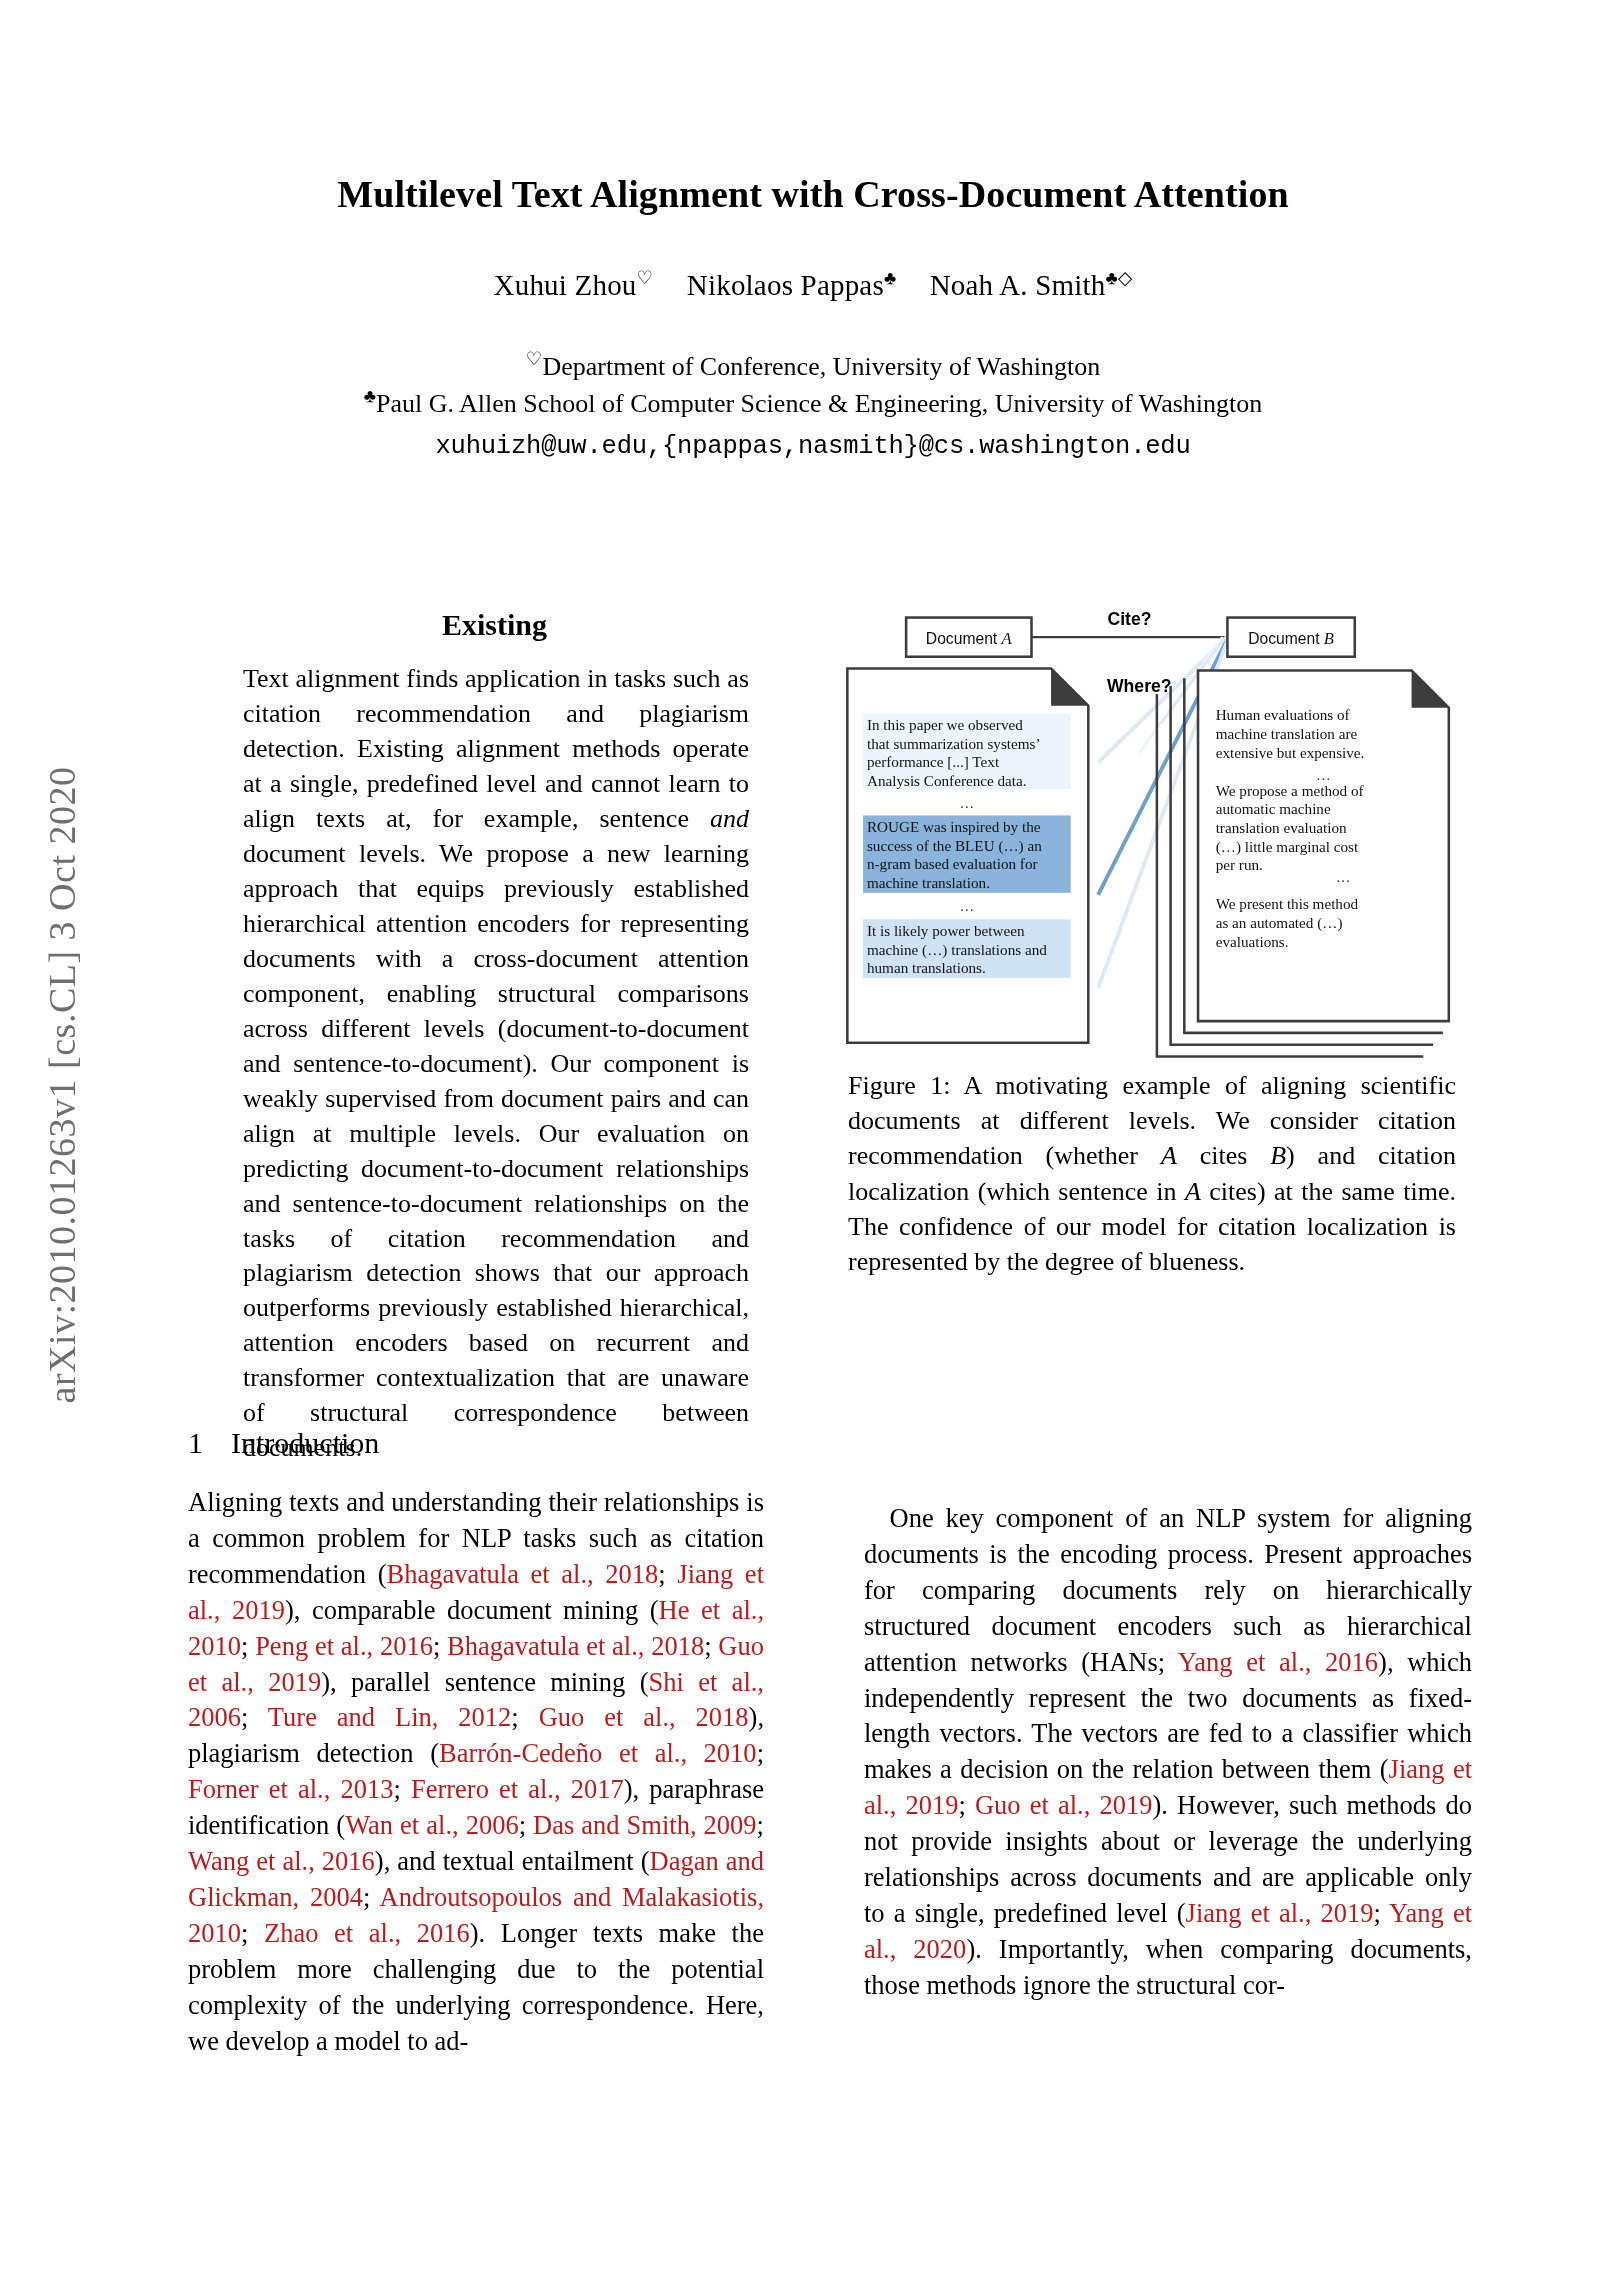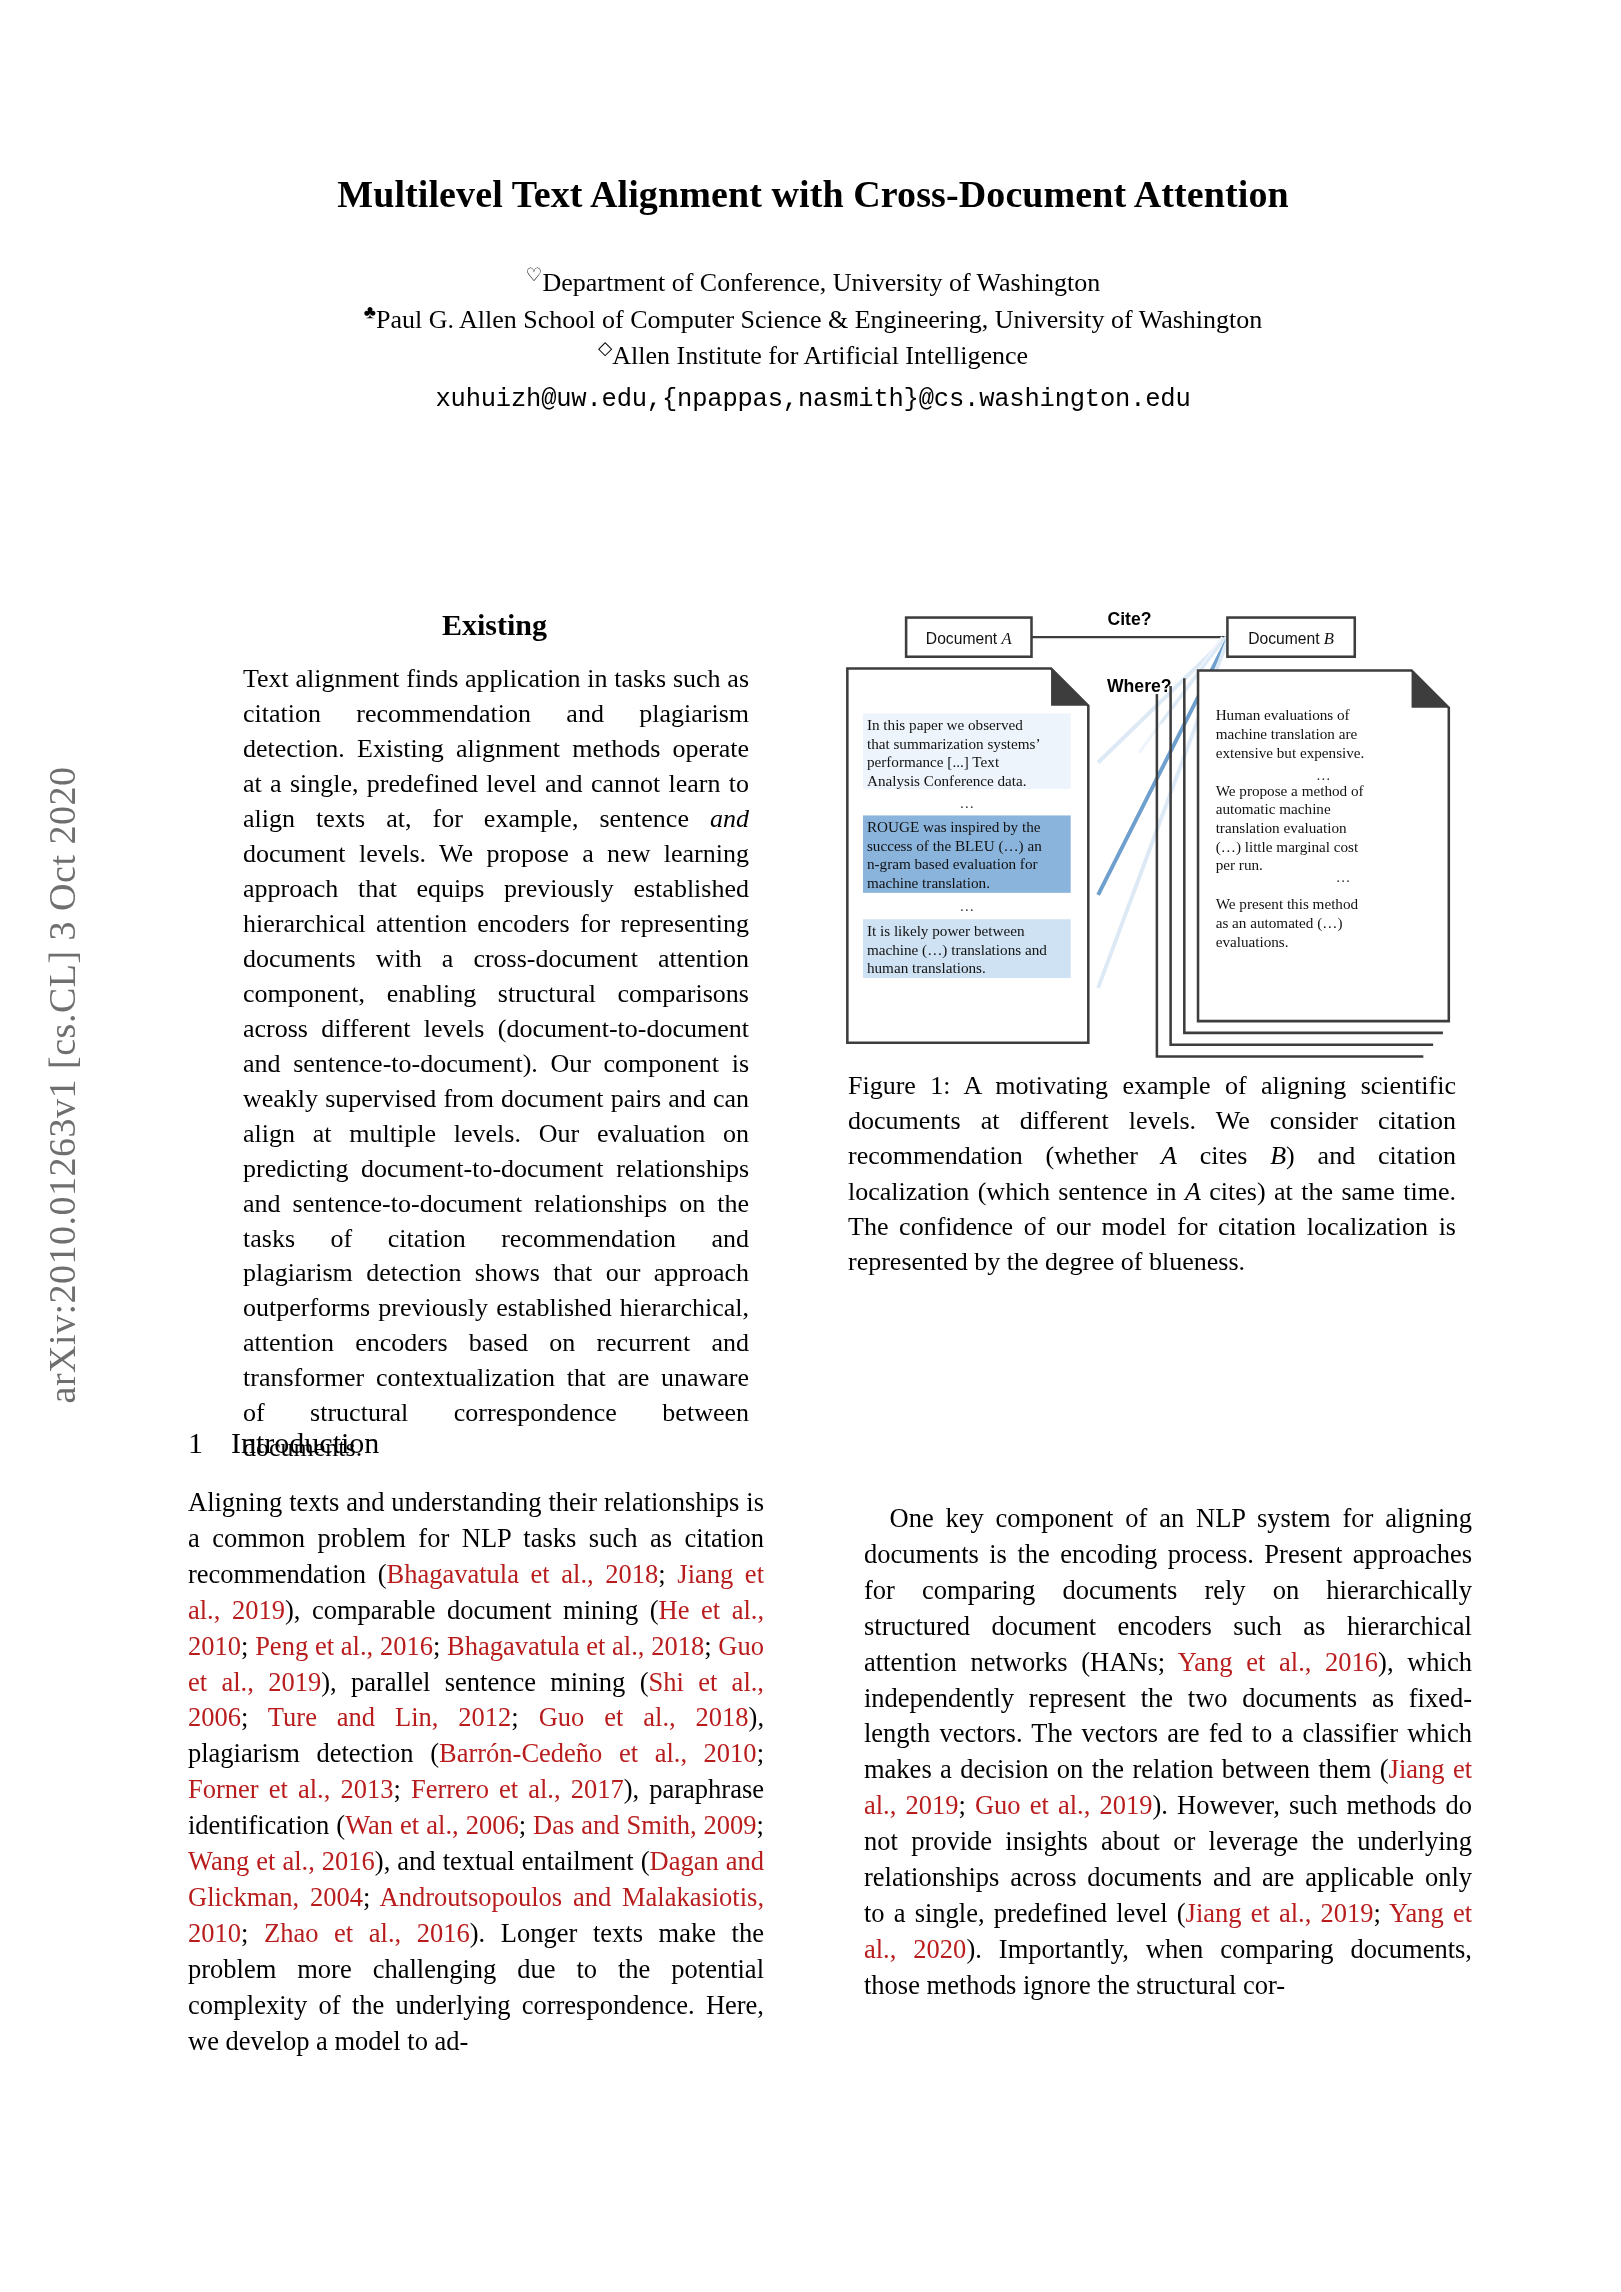--- a/index.html
+++ b/index.html
@@ -49,25 +49,27 @@
 </head>
 <body>
 
 <div id="page">
 
   <div id="arxiv-stamp">arXiv:2010.01263v1  [cs.CL]  3 Oct 2020</div>
 
   <div id="title-block">
     <div id="paper-title">Multilevel Text Alignment with Cross-Document Attention</div>
 
+    <div id="author-line">
+      <span class="auth"><span>Xuhui Zhou</span><span class="sym">♡</span></span><span class="auth"><span>Nikolaos Pappas</span><span class="sym">♣</span></span><span class="auth"><span>Noah A. Smith</span><span class="sym">♣◇</span></span>
+    </div>
 
     <div id="affiliations">
       <div><span class="sym">♡</span><span>Department of Conference, University of Washington</span></div>
       <div><span class="sym">♣</span><span>Paul G. Allen School of Computer Science &amp; Engineering, University of Washington</span></div>
-      <div><span class="sym">◇</span><span>Allen Institute for Artificial Intelligence</span></div>
     </div>
 
     <div id="email-line">xuhuizh@uw.edu,{npappas,nasmith}@cs.washington.edu</div>
   </div>
 
   <div id="abstract-heading">Existing</div>
   <div id="abstract-body"><span>Text alignment finds application in tasks such as citation recommendation and plagiarism detection. Existing alignment methods operate at a single, predefined level and cannot learn to align texts at, for example, sentence </span><span class="it">and</span><span> document levels. We propose a new learning approach that equips previously established hierarchical attention encoders for representing documents with a cross-document attention component, enabling structural comparisons across different levels (document-to-document and sentence-to-document). Our component is weakly supervised from document pairs and can align at multiple levels. Our evaluation on predicting document-to-document relationships and sentence-to-document relationships on the tasks of citation recommendation and plagiarism detection shows that our approach outperforms previously established hierarchical, attention encoders based on recurrent and transformer contextualization that are unaware of structural correspondence between documents.</span></div>
 
   <div id="sec1-heading"><span class="num">1</span><span>Introduction</span></div>
   <div id="intro-body"><span>Aligning texts and understanding their relationships is a common problem for NLP tasks such as citation recommendation (</span><span class="cite">Bhagavatula et al., 2018</span><span>; </span><span class="cite">Jiang et al., 2019</span><span>), comparable document mining (</span><span class="cite">He et al., 2010</span><span>; </span><span class="cite">Peng et al., 2016</span><span>; </span><span class="cite">Bhagavatula et al., 2018</span><span>; </span><span class="cite">Guo et al., 2019</span><span>), parallel sentence mining (</span><span class="cite">Shi et al., 2006</span><span>; </span><span class="cite">Ture and Lin, 2012</span><span>; </span><span class="cite">Guo et al., 2018</span><span>), plagiarism detection (</span><span class="cite">Barrón-Cedeño et al., 2010</span><span>; </span><span class="cite">Forner et al., 2013</span><span>; </span><span class="cite">Ferrero et al., 2017</span><span>), paraphrase identification (</span><span class="cite">Wan et al., 2006</span><span>; </span><span class="cite">Das and Smith, 2009</span><span>; </span><span class="cite">Wang et al., 2016</span><span>), and textual entailment (</span><span class="cite">Dagan and Glickman, 2004</span><span>; </span><span class="cite">Androutsopoulos and Malakasiotis, 2010</span><span>; </span><span class="cite">Zhao et al., 2016</span><span>). Longer texts make the problem more challenging due to the potential complexity of the underlying correspondence. Here, we develop a model to ad-</span></div>

